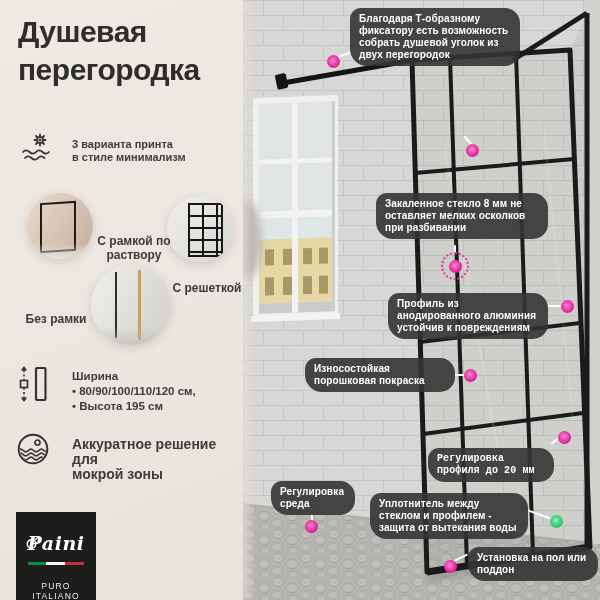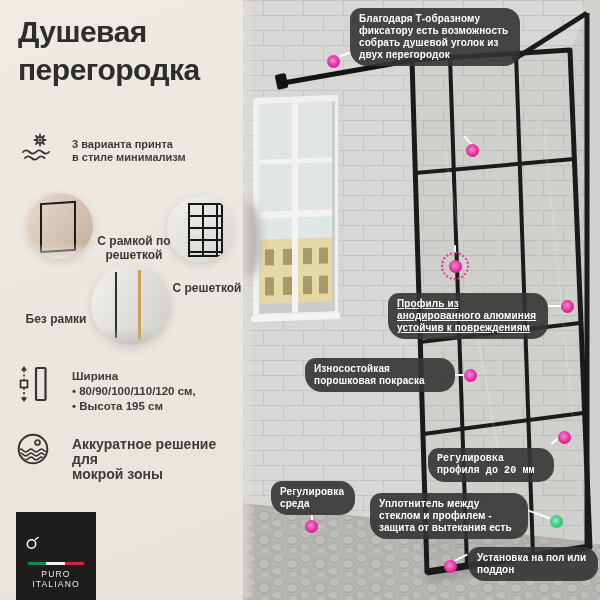--- a/index.html
+++ b/index.html
@@ -34,21 +34,21 @@
   .c3 .floor{position:absolute;left:0;bottom:0;width:100%;height:18px;background:linear-gradient(#0000,#bdbab4aa);}
   .vlabel{position:absolute;font-size:12px;font-weight:bold;color:#3b3a38;text-align:center;line-height:14px;}
   .v0{left:94px;top:234px;width:80px;}
   .v1{left:20px;top:281px;width:72px;margin-top:31px;}
   .v2{left:170px;top:281px;width:74px;}
 
   .logo{position:absolute;left:16px;top:512px;width:80px;height:88px;background:#1d1d1b;color:#fff;text-align:center;}
   .logo .brand{position:absolute;left:0;top:20px;width:100%;font-family:"DejaVu Serif","Liberation Serif",serif;font-style:italic;font-weight:bold;font-size:19px;letter-spacing:.5px;}
   .logo .mark{position:absolute;left:9px;top:24px;}
   .logo .flag{position:absolute;left:12px;top:50px;width:56px;height:3px;background:linear-gradient(to right,#009246 0 33%,#f4f4f4 33% 66%,#ce2b37 66% 100%);}
-  .logo .tagline{position:absolute;left:0;top:57px;width:100%;font-size:8.5px;letter-spacing:1.2px;color:#ececec;}
+  .logo .tagline{position:absolute;left:0;top:69px;width:100%;font-size:8.5px;letter-spacing:1.2px;color:#ececec;}
 
   
   .photo{position:absolute;left:243px;top:0;width:357px;height:600px;overflow:hidden;background:#6d28d9;box-shadow:inset 8px 0 10px -6px rgba(60,50,40,.25);}
   .photo svg{position:absolute;left:0;top:0;}
 
   .callout{position:absolute;background:rgba(52,52,52,.9);color:#fff;font-size:10px;font-weight:bold;line-height:12px;padding:5px 9px;border-radius:11px 15px 15px 17px;letter-spacing:.1px;z-index:4;}
   .conn{position:absolute;background:#fdfdfd;height:2px;transform-origin:0 50%;z-index:3;border-radius:1px;}
   .connv{position:absolute;background:#fdfdfd;width:2px;z-index:3;border-radius:1px;}
   .dot{position:absolute;width:13px;height:13px;border-radius:50%;z-index:5;
        background:radial-gradient(circle at 45% 42%,#f78cca 0%,#ee56b4 30%,#e0219b 62%,#bf1480 100%);}
@@ -87,21 +87,21 @@
           <div class="grid"></div>
         </div>
     </div>
     <div class="circ c3">
       <div class="inner">
           <div class="edge"></div>
           <div class="gold"></div>
           <div class="floor"></div>
         </div>
     </div>
-    <div class="vlabel v0">С рамкой по решеткой</div>
+    <div class="vlabel v0">С рамкой по раствору</div>
     <div class="vlabel v1">Без рамки</div>
     <div class="vlabel v2">С решеткой</div>
 
     <svg class="picon icon-dims" width="34" height="40" viewBox="0 0 34 40">
       <g stroke="#353430" fill="none">
         <path d="M8 6v28" stroke-width="1.6" stroke-dasharray="2.2 2.2"></path>
         <path d="M8 2l-3.2 4.5h6.4z M8 38l-3.2-4.5h6.4z" fill="#353430" stroke="none"></path>
         <rect x="4.5" y="16.5" width="7" height="7" stroke-width="1.7" fill="#ece7e0"></rect>
         <rect x="20" y="4" width="9.5" height="32" rx="1" stroke-width="2.2"></rect>
       </g>
@@ -129,20 +129,21 @@
     <div class="feat-text wet-text ml">Аккуратное решение для
 мокрой зоны</div>
 
     <div class="logo">
       <svg class="mark" width="14" height="14" viewBox="0 0 14 14">
         <g stroke="#fff" fill="none" stroke-width="1.5" stroke-linecap="round">
           <circle cx="6.5" cy="8" r="4.2"></circle>
             <path d="M10.5 3.5l2.5-2"></path>
         </g>
       </svg>
+      <div class="brand">Paini</div>
       <div class="flag"></div>
       <div class="tagline">PURO ITALIANO</div>
     </div>
   </div>
 
   <div class="photo">
     <svg width="357" height="600" viewBox="0 0 357 600">
       <defs>
         <pattern id="brickp" width="40" height="30" patternUnits="userSpaceOnUse">
           <rect width="40" height="30" fill="#d8d7d5"></rect>
@@ -229,25 +230,26 @@
     <div class="conn" style="left:221px;top:135px;width:14px;transform:rotate(48deg);"></div>
     <div class="connv" style="left:211px;top:245px;height:9px;"></div>
     <div class="conn" style="left:303px;top:305px;width:16px;"></div>
     <div class="conn" style="left:210px;top:374px;width:12px;"></div>
     <div class="conn" style="left:308px;top:443px;width:12px;transform:rotate(-38deg);"></div>
     <div class="connv" style="left:68px;top:513px;height:9px;"></div>
     <div class="conn" style="left:284px;top:509px;width:25px;transform:rotate(20deg);"></div>
     <div class="conn" style="left:211px;top:560px;width:15px;transform:rotate(-26deg);"></div>
 
     <div class="callout" style="left:107px;top:8px;width:152px;">Благодаря Т-образному фиксатору есть возможность собрать душевой уголок из двух перегородок</div>
-    <div class="callout" style="left:145px;top:293px;width:142px;text-decoration:underline;">Профиль из анодированного алюминия устойчив к повреждениям</div>
+    <div class="callout" style="left:133px;top:193px;width:154px;">Закаленное стекло 8 мм не оставляет мелких осколков при разбивании</div>
+    <div class="callout" style="left:145px;top:293px;width:142px;">Профиль из анодированного алюминия устойчив к повреждениям</div>
     <div class="callout" style="left:62px;top:358px;width:132px;">Износостойкая порошковая покраска</div>
     <div class="callout" style="left:185px;top:448px;width:108px;font-family:Liberation Mono, monospace;">Регулировка профиля до 20 мм</div>
     <div class="callout" style="left:28px;top:481px;width:66px;">Регулировка среда</div>
-    <div class="callout" style="left:127px;top:493px;width:140px;">Уплотнитель между стеклом и профилем - защита от вытекания есть</div>
+    <div class="callout" style="left:127px;top:493px;width:140px;">Уплотнитель между стеклом и профилем - защита от вытекания воды</div>
     <div class="callout" style="left:225px;top:547px;width:112px;">Установка на пол или поддон</div>
 
     <div class="dot" style="left:84px;top:55px;"></div>
     <div class="dot" style="left:223px;top:144px;"></div>
     <div class="dot-ring" style="left:198px;top:252px;">
         <div class="dot"></div>
       </div>
     <div class="dot" style="left:318px;top:300px;"></div>
     <div class="dot" style="left:221px;top:369px;"></div>
     <div class="dot" style="left:315px;top:431px;"></div>

